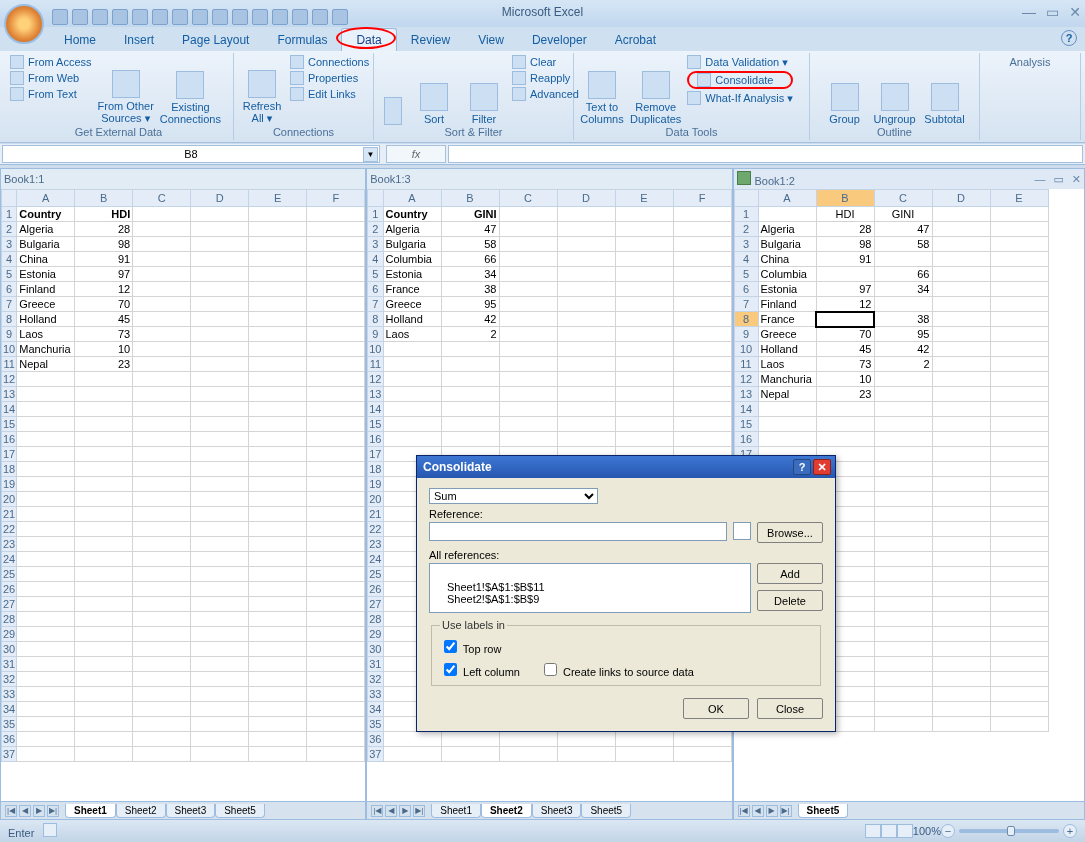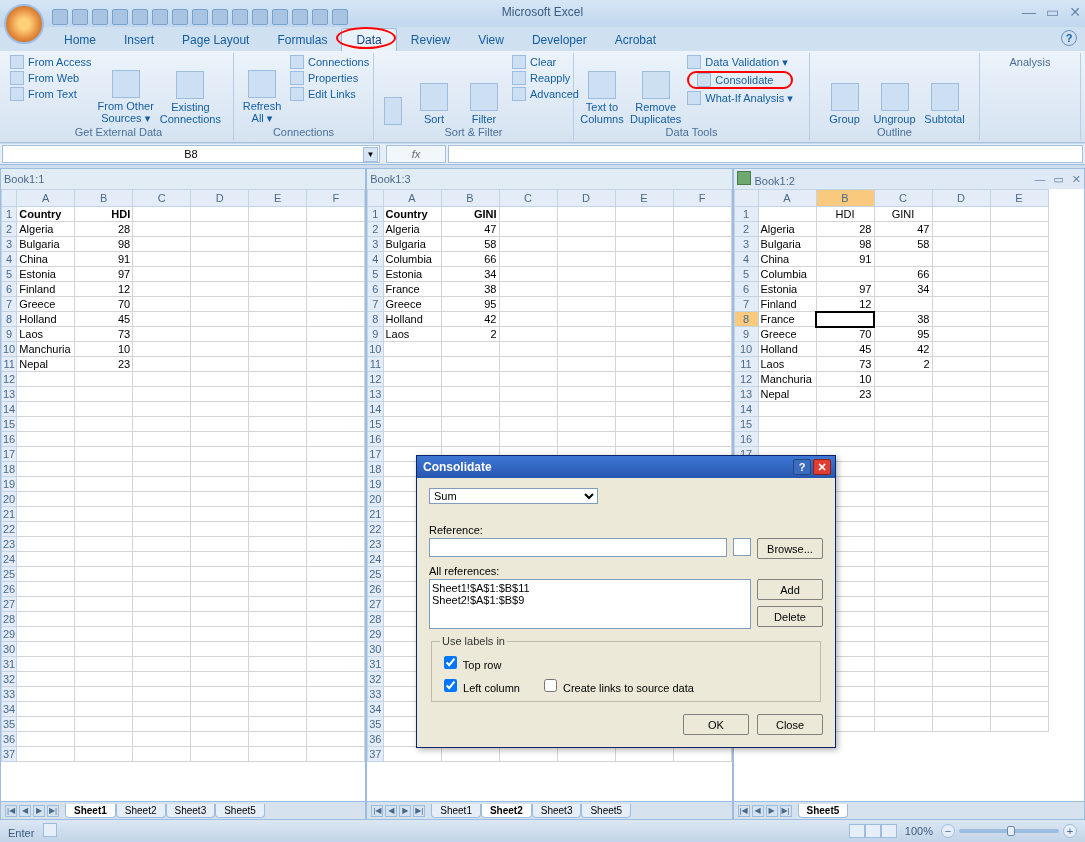--- a/index.html
+++ b/index.html
@@ -52,21 +52,21 @@
   .pane3 th.rowh.sel { background:#f9c97e;}
   .pane3 td.selcell { border:2px solid #000; }
   
   .sheettabs { height:18px; background:#d6e3ef; border-top:1px solid #9cbce0; display:flex; align-items:center; font-size:10px; padding-left:4px; gap:0;}
   .sheettabs .nav { display:flex; gap:2px; margin-right:6px;}
   .sheettabs .nav span { width:12px; height:12px; border:1px solid #9cbce0; color:#4a6a8c; font-size:8px; text-align:center; line-height:10px;}
   .sheettabs .st { padding:1px 8px; border:1px solid #9cbce0; border-top:none; background:#e6eff8; border-radius:0 0 4px 4px;}
   .sheettabs .st.active { background:#fff; font-weight:bold;}
   
   .status { position:absolute; bottom:0; left:0; right:0; height:22px; background:linear-gradient(#dbe7f3,#c2d4e7); display:flex; align-items:center; justify-content:space-between; padding:0 8px; font-size:11px; color:#3b5b80;}
-  .status .right { display:flex; align-items:center; gap:8px;}
+  .status .right { display:flex; align-items:center; }
   .status .vbtns { display:flex;}
   .status .vbtns span { width:16px; height:14px; border:1px solid #9cbce0; background:#e6eff8;}
   .zoom { display:flex; align-items:center; gap:4px;}
   .zoom .track { width:100px; height:4px; background:#9cbce0; position:relative; border-radius:2px;}
   .zoom .thumb { position:absolute; left:48px; top:-3px; width:8px; height:10px; background:#e6eff8; border:1px solid #6b8bab; border-radius:2px;}
   .zoom .btn { width:14px; height:14px; border:1px solid #9cbce0; border-radius:50%; text-align:center; line-height:12px; background:#e6eff8; color:#4a6a8c;}
   
   .dialog { position:absolute; left:416px; top:455px; width:420px; background:#ece9d8; border:1px solid #0a246a; box-shadow:2px 2px 6px rgba(0,0,0,0.3);}
   .dlg-title { background:linear-gradient(#3e77d3,#2657b0); color:#fff; height:22px; display:flex; align-items:center; justify-content:space-between; padding:0 4px 0 6px; font-size:12px; font-weight:bold;}
   .dlg-title .btns { display:flex; gap:2px;}
@@ -1313,29 +1313,29 @@
 <div class="dialog">
   <div class="dlg-title">
     <span>Consolidate</span>
     <span class="btns">
         <span class="help">?</span>
         <span>✕</span>
       </span>
   </div>
   <div class="dlg-body">
     <select style="width:169px"><option>Sum</option></select>
-    <label style="margin-top:20px">Reference:</label>
+    <label style="margin-top:4px">Reference:</label>
     <div class="dlg-row">
       <input type="text" style="flex: 1 1 0%; height: 19px;" value="">
       <span style="width:18px;height:18px;border:1px solid #7f9db9;background:#fff"></span>
       <button class="dlg-btn">Browse...</button>
     </div>
     <label>All references:</label>
     <div class="dlg-row">
-      <div class="listbox" style="flex:1;height:50px;padding:2px;white-space:pre-line">Sheet1!$A$1:$B$11
+      <div class="listbox" style="flex:1;height:50px;padding:17px;white-space:pre-line">Sheet1!$A$1:$B$11
 Sheet2!$A$1:$B$9</div>
       <div style="display:flex;flex-direction:column;gap:6px">
         <button class="dlg-btn">Add</button>
         <button class="dlg-btn">Delete</button>
       </div>
     </div>
     <fieldset class="fieldset">
       <legend class="fieldset-legend">Use labels in</legend>
       <div><input type="checkbox" checked="" style=""> <span>Top row</span></div>
       <div style="display:flex;gap:20px;align-items:center;margin-top:4px">

